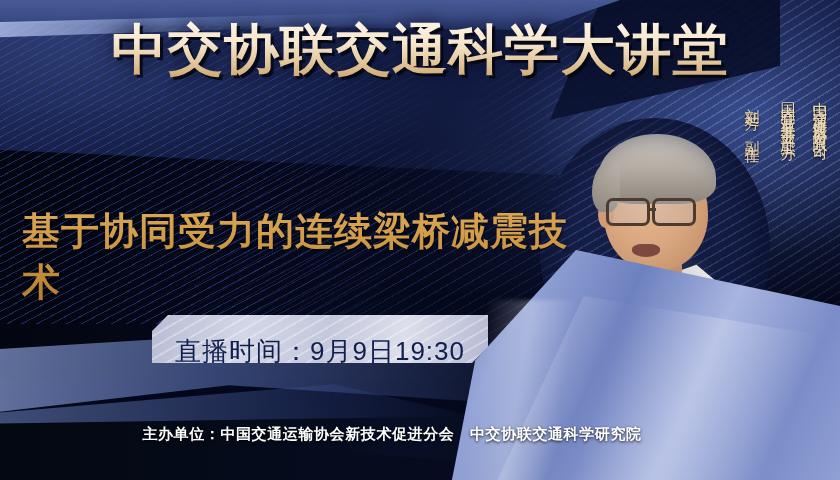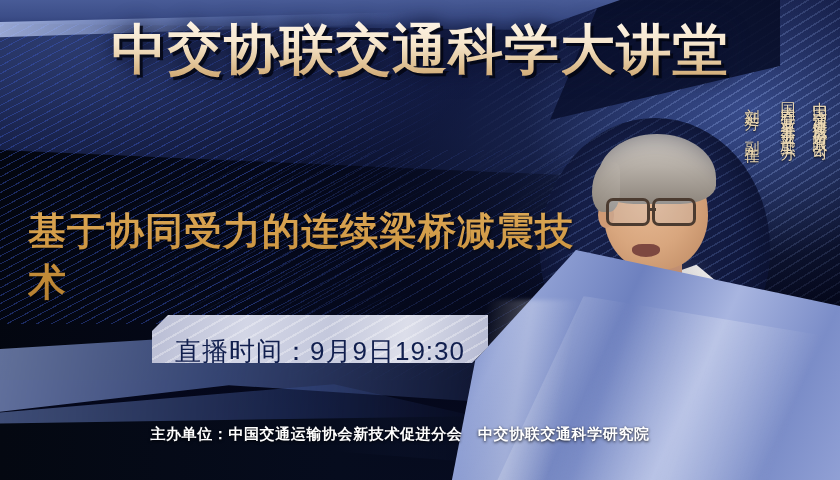--- a/index.html
+++ b/index.html
@@ -189,21 +189,20 @@
 
   
   .headline{
     position:absolute;left:22px;top:206px;width:580px;
     font-size:38px;font-weight:bold;letter-spacing:1px;color:#c8903c;
     background:linear-gradient(180deg,#dda957 0%,#c8903c 55%,#b27c2e 100%);
     -webkit-background-clip:text;background-clip:text;
     -webkit-text-fill-color:transparent;color:transparent;
     text-shadow:none;
     filter:drop-shadow(1px 1px 1px rgba(0,0,0,.6));
-    margin-left:6px;
   }
 
   
   .time-box{
     position:absolute;left:152px;top:315px;width:336px;height:48px;
     background:linear-gradient(105deg,#b9bdd4 0%,#d3d6e6 28%,#c4c8dc 52%,#dcdeea 74%,#b4b9d2 100%);
     clip-path:polygon(16px 0,100% 0,100% calc(100% - 16px),calc(100% - 16px) 100%,0 100%,0 16px);
     display:flex;align-items:center;justify-content:center;
   }
   .time-box-stripes{
@@ -222,21 +221,21 @@
     font-size:15px;letter-spacing:4px;line-height:20px;
     color:#ecd9b4;
     text-shadow:0 1px 2px rgba(0,0,0,.75);
   }
   .vcol.c1{right:10px;}
   .vcol.c2{right:42px;}
   .vcol.c3{right:78px;top:96px;color:#e6d3ad;}
 
   
   .footer{
-    position:absolute;left:16px;top:425px;width:768px;text-align:center;
+    position:absolute;left:8px;top:425px;width:768px;text-align:center;
     font-size:15px;font-weight:bold;color:#ffffff;letter-spacing:.6px;
     text-shadow:0 1px 3px rgba(0,0,0,.85);
   }
 </style>
 </head>
 <body>
 
 <div id="poster">
 
   <div class="bg-base"></div>

